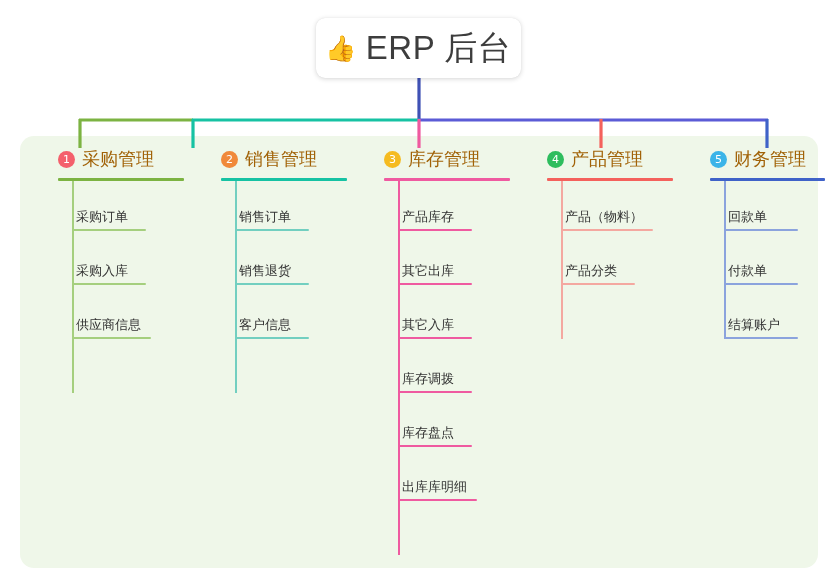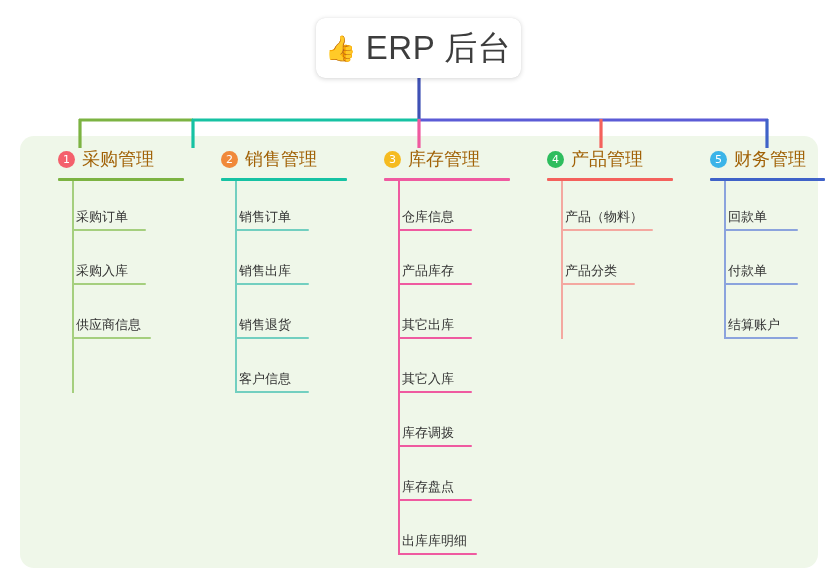--- a/index.html
+++ b/index.html
@@ -118,45 +118,37 @@
           <span class="badge" style="background:#f0893a">2</span>
           <span class="col-title">销售管理</span>
         </div>
         <div class="col-rule" style="background: rgb(22, 194, 163); width: 126px;"></div>
         <div class="leaves">
           <div class="leaf">
             <span class="leaf-label">销售订单</span>
             <span class="leaf-rule" style="background:#72cfc0;width:74px"></span>
           </div>
           <div class="leaf">
-            <span class="leaf-label">销售出库</span>
-            <span class="leaf-rule" style="background:#72cfc0;width:74px"></span>
-          </div>
-          <div class="leaf">
             <span class="leaf-label">销售退货</span>
             <span class="leaf-rule" style="background:#72cfc0;width:74px"></span>
           </div>
           <div class="leaf">
             <span class="leaf-label">客户信息</span>
             <span class="leaf-rule" style="background:#72cfc0;width:74px"></span>
           </div>
           <div style="position: absolute; left: 32px; top: 0px; width: 1.8px; height: 212px; background: rgb(114, 207, 192);"></div>
         </div>
       </div>
       <div class="col" style="left: 366px;">
         <div class="col-head">
           <span class="badge" style="background:#f5bb20">3</span>
           <span class="col-title">库存管理</span>
         </div>
         <div class="col-rule" style="background: rgb(239, 90, 160); width: 126px;"></div>
         <div class="leaves">
-          <div class="leaf">
-            <span class="leaf-label">仓库信息</span>
-            <span class="leaf-rule" style="background:#ef5aa0;width:74px"></span>
-          </div>
           <div class="leaf">
             <span class="leaf-label">产品库存</span>
             <span class="leaf-rule" style="background:#ef5aa0;width:74px"></span>
           </div>
           <div class="leaf">
             <span class="leaf-label">其它出库</span>
             <span class="leaf-rule" style="background:#ef5aa0;width:74px"></span>
           </div>
           <div class="leaf">
             <span class="leaf-label">其它入库</span>

